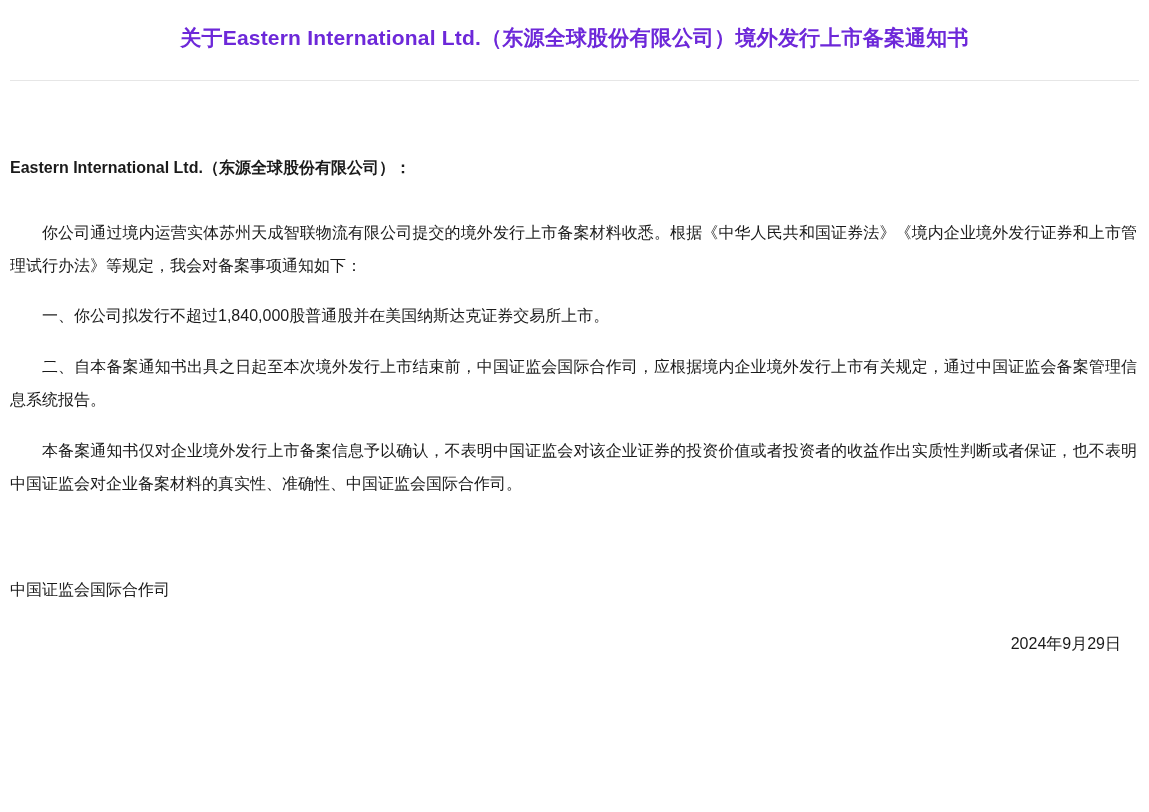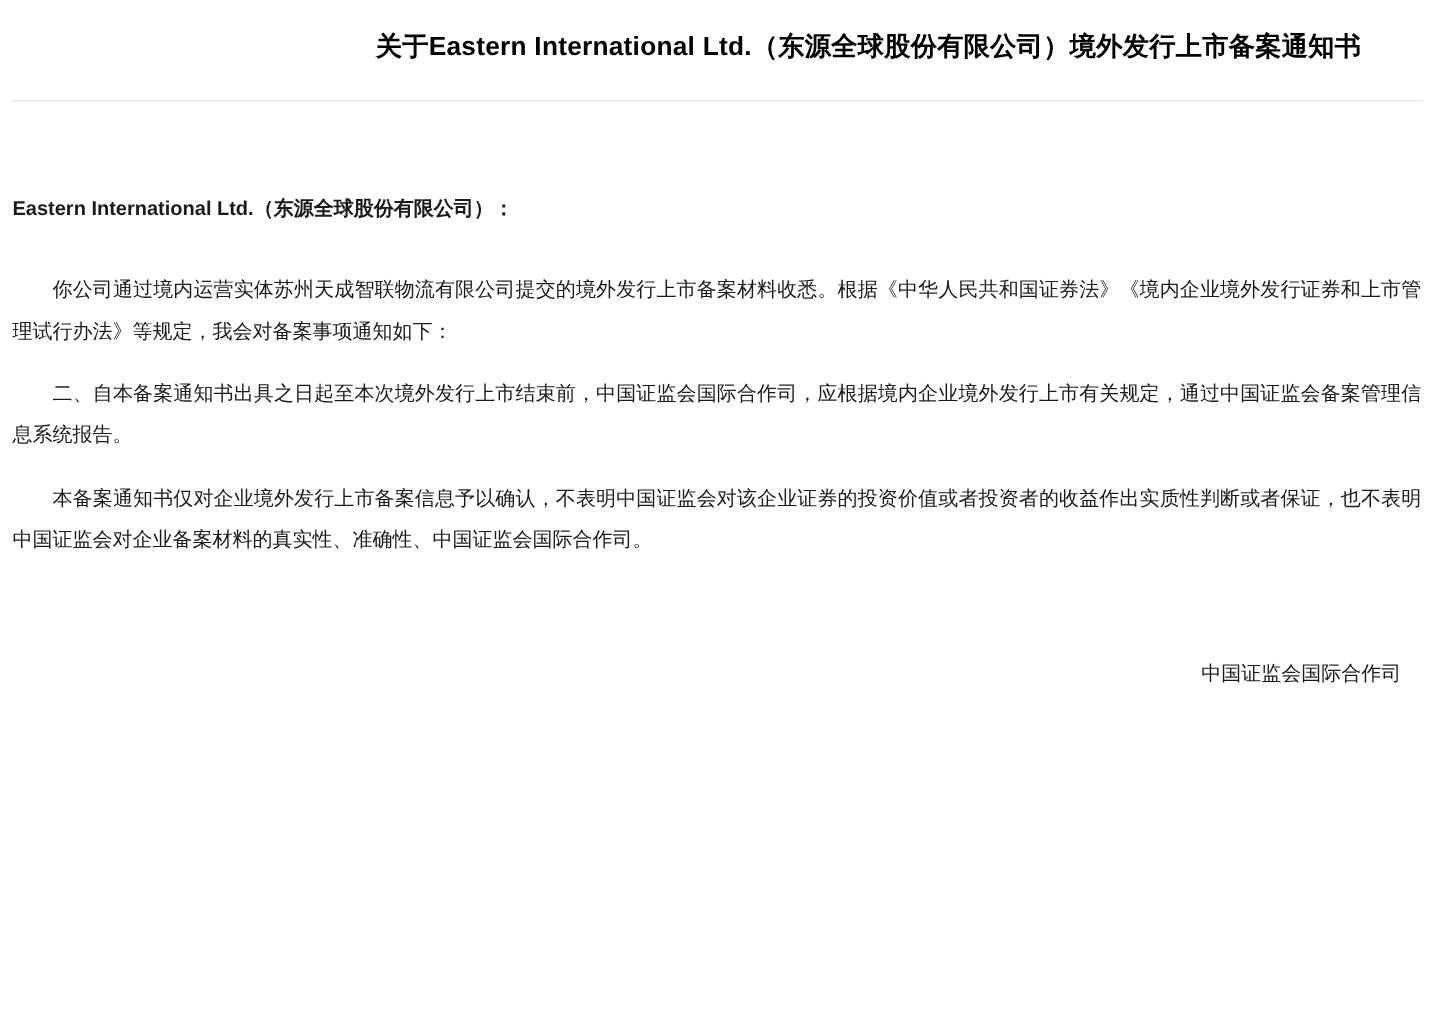--- a/index.html
+++ b/index.html
@@ -15,24 +15,24 @@
     -webkit-font-smoothing: antialiased;
   }
   .page {
     width: 1149px;
     min-height: 812px;
     box-sizing: border-box;
     position: relative;
     background: #ffffff;
   }
   .doc-title {
-    text-align: right;
+    text-align: center;
     font-size: 21px;
     font-weight: bold;
-    color: #000000;
+    color: #6d28d9;
     letter-spacing: 0.2px;
     padding: 22px 60px 0 60px;
     line-height: 1.5;
   }
   .title-rule {
     margin: 26px 10px 0 10px;
     border-top: 1px solid #e6e6e6;
     height: 0;
     font-size: 0;
     line-height: 0;
@@ -53,21 +53,21 @@
     margin: 18px 0 0 0;
     text-indent: 2em;
     text-align: justify;
     color: #1a1a1a;
   }
   p.para.first {
     margin-top: 34px;
   }
   .signature {
     margin-top: 74px;
-    text-align: right;
+    text-align: left;
     font-size: 16px;
     line-height: 2.0;
     padding-right: 16px;
     color: #1a1a1a;
   }
   .sig-date {
     text-align: right;
     font-size: 16px;
     line-height: 2.0;
     padding-right: 16px;
@@ -82,19 +82,21 @@
 
   <div class="doc-title">关于Eastern International Ltd.（东源全球股份有限公司）境外发行上市备案通知书</div>
 
   <div class="title-rule"></div>
 
   <div class="body-wrap">
 
     <div class="salutation">Eastern International Ltd.（东源全球股份有限公司）：</div>
 
     <p class="para first">你公司通过境内运营实体苏州天成智联物流有限公司提交的境外发行上市备案材料收悉。根据《中华人民共和国证券法》《境内企业境外发行证券和上市管理试行办法》等规定，我会对备案事项通知如下：</p>
+    <p class="para">一、你公司拟发行不超过1,840,000股普通股并在美国纳斯达克证券交易所上市。</p>
     <p class="para">二、自本备案通知书出具之日起至本次境外发行上市结束前，中国证监会国际合作司，应根据境内企业境外发行上市有关规定，通过中国证监会备案管理信息系统报告。</p>
     <p class="para">本备案通知书仅对企业境外发行上市备案信息予以确认，不表明中国证监会对该企业证券的投资价值或者投资者的收益作出实质性判断或者保证，也不表明中国证监会对企业备案材料的真实性、准确性、中国证监会国际合作司。</p>
 
     <div class="signature">中国证监会国际合作司</div>
+    <div class="sig-date">2024年9月29日</div>
 
   </div>
 </div>
 
 </body></html>

